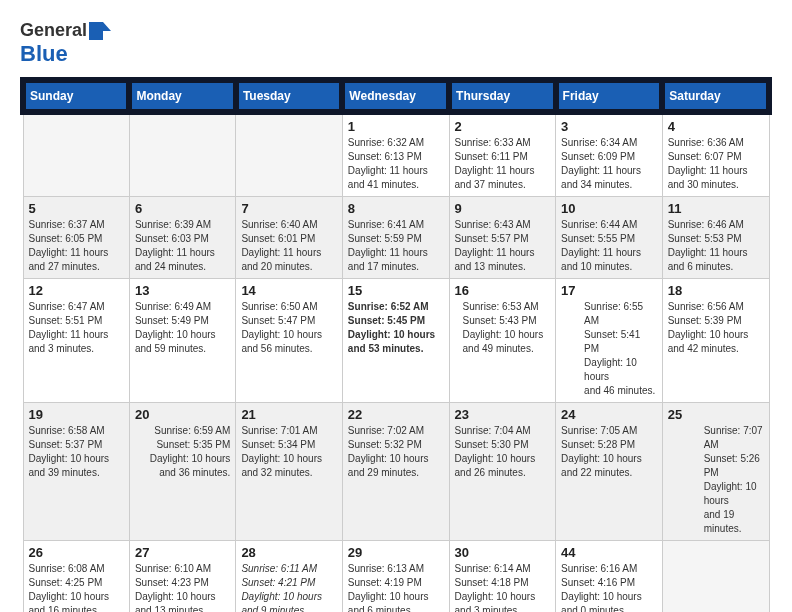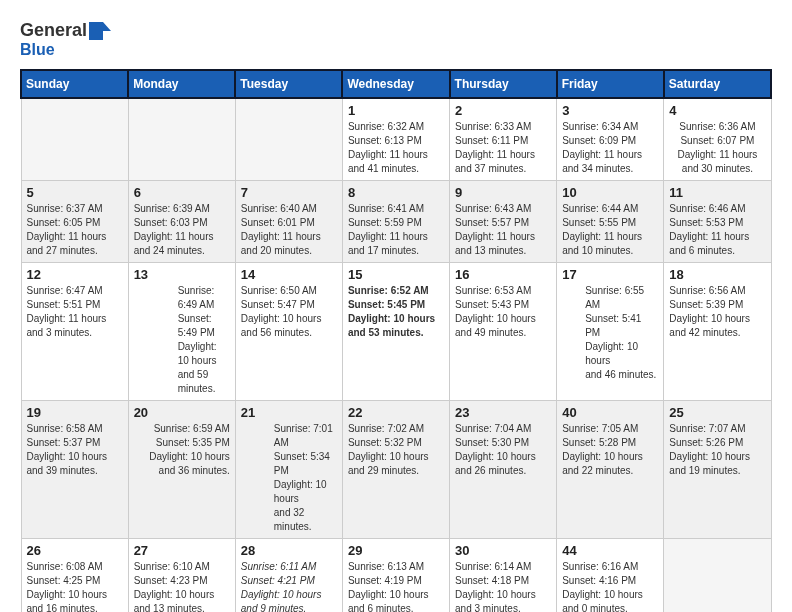--- a/index.html
+++ b/index.html
@@ -42,21 +42,21 @@
       border-collapse: collapse;
       font-size: 11px;
     }
     .calendar th {
       background: #1a5fb4;
       color: #fff;
       padding: 6px 4px;
       text-align: left;
       font-size: 12px;
       font-weight: bold;
-      border: 2px solid #0f172a;
+      border: 6px solid #0f172a;
     }
     .calendar td {
       border: 1px solid #ccc;
       vertical-align: top;
       padding: 4px 5px;
       width: 107px;
       min-height: 70px;
       background: #fff;
     }
     .calendar td.empty {
@@ -82,21 +82,21 @@
 
 <div class="header">
   <div class="logo">
     <div class="logo-row">
       <span style="font-size:18px;font-weight:bold;color:#333;">General</span>
       <svg width="22" height="18" viewBox="0 0 22 18" style="margin-left:2px;">
         <polygon points="0,0 14,0 22,9 14,9 14,18 0,18" fill="#1a5fb4"></polygon>
       </svg>
     </div>
     <div>
-      <span style="font-size:16px;font-weight:bold;color:#1a5fb4;">Blue</span>
+      <span style="font-size:22px;font-weight:bold;color:#1a5fb4;">Blue</span>
     </div>
   </div>
   <div class="title-section">
     <div class="calendar-title"></div>
     <div class="calendar-subtitle"></div>
   </div>
 </div>
 
 <table class="calendar">
   <thead>
@@ -131,21 +131,21 @@
         </td>
         <td>
           <div class="day-number">3</div>
           <div class="day-info" style="white-space: pre-line;">Sunrise: 6:34 AM
 Sunset: 6:09 PM
 Daylight: 11 hours
 and 34 minutes.</div>
         </td>
         <td>
           <div class="day-number">4</div>
-          <div class="day-info" style="white-space: pre-line; text-align: center;">Sunrise: 6:36 AM
+          <div class="day-info" style="white-space: pre-line;">Sunrise: 6:36 AM
 Sunset: 6:07 PM
 Daylight: 11 hours
 and 30 minutes.</div>
         </td>
       </tr>
       <tr class="row-shaded">
         <td>
           <div class="day-number">5</div>
           <div class="day-info" style="white-space: pre-line;">Sunrise: 6:37 AM
 Sunset: 6:05 PM
@@ -198,42 +198,42 @@
       <tr>
         <td>
           <div class="day-number">12</div>
           <div class="day-info" style="white-space: pre-line;">Sunrise: 6:47 AM
 Sunset: 5:51 PM
 Daylight: 11 hours
 and 3 minutes.</div>
         </td>
         <td>
           <div class="day-number">13</div>
-          <div class="day-info" style="white-space: pre-line; margin-left: 44px;">Sunrise: 6:49 AM
+          <div class="day-info" style="white-space: pre-line;">Sunrise: 6:49 AM
 Sunset: 5:49 PM
 Daylight: 10 hours
 and 59 minutes.</div>
         </td>
         <td>
           <div class="day-number">14</div>
           <div class="day-info" style="white-space: pre-line;">Sunrise: 6:50 AM
 Sunset: 5:47 PM
 Daylight: 10 hours
 and 56 minutes.</div>
         </td>
         <td>
           <div class="day-number">15</div>
           <div class="day-info" style="white-space: pre-line; font-weight: bold;">Sunrise: 6:52 AM
 Sunset: 5:45 PM
 Daylight: 10 hours
 and 53 minutes.</div>
         </td>
         <td>
           <div class="day-number">16</div>
-          <div class="day-info" style="white-space: pre-line;">Sunrise: 6:53 AM
+          <div class="day-info" style="white-space: pre-line; margin-left: 8px;">Sunrise: 6:53 AM
 Sunset: 5:43 PM
 Daylight: 10 hours
 and 49 minutes.</div>
         </td>
         <td>
           <div class="day-number">17</div>
           <div class="day-info" style="white-space: pre-line; margin-left: 23px;">Sunrise: 6:55 AM
 Sunset: 5:41 PM
 Daylight: 10 hours
 and 46 minutes.</div>
@@ -256,49 +256,49 @@
         </td>
         <td>
           <div class="day-number">20</div>
           <div class="day-info" style="white-space: pre-line; text-align: right;">Sunrise: 6:59 AM
 Sunset: 5:35 PM
 Daylight: 10 hours
 and 36 minutes.</div>
         </td>
         <td>
           <div class="day-number">21</div>
-          <div class="day-info" style="white-space: pre-line; margin-left: 33px;">Sunrise: 7:01 AM
+          <div class="day-info" style="white-space: pre-line;">Sunrise: 7:01 AM
 Sunset: 5:34 PM
 Daylight: 10 hours
 and 32 minutes.</div>
         </td>
         <td>
           <div class="day-number">22</div>
           <div class="day-info" style="white-space: pre-line;">Sunrise: 7:02 AM
 Sunset: 5:32 PM
 Daylight: 10 hours
 and 29 minutes.</div>
         </td>
         <td>
           <div class="day-number">23</div>
           <div class="day-info" style="white-space: pre-line;">Sunrise: 7:04 AM
 Sunset: 5:30 PM
 Daylight: 10 hours
 and 26 minutes.</div>
         </td>
         <td>
-          <div class="day-number">40</div>
+          <div class="day-number">24</div>
           <div class="day-info" style="white-space: pre-line;">Sunrise: 7:05 AM
 Sunset: 5:28 PM
 Daylight: 10 hours
 and 22 minutes.</div>
         </td>
         <td>
           <div class="day-number">25</div>
-          <div class="day-info" style="white-space: pre-line;">Sunrise: 7:07 AM
+          <div class="day-info" style="white-space: pre-line; margin-left: 36px;">Sunrise: 7:07 AM
 Sunset: 5:26 PM
 Daylight: 10 hours
 and 19 minutes.</div>
         </td>
       </tr>
       <tr>
         <td>
           <div class="day-number">26</div>
           <div class="day-info" style="white-space: pre-line;">Sunrise: 6:08 AM
 Sunset: 4:25 PM

